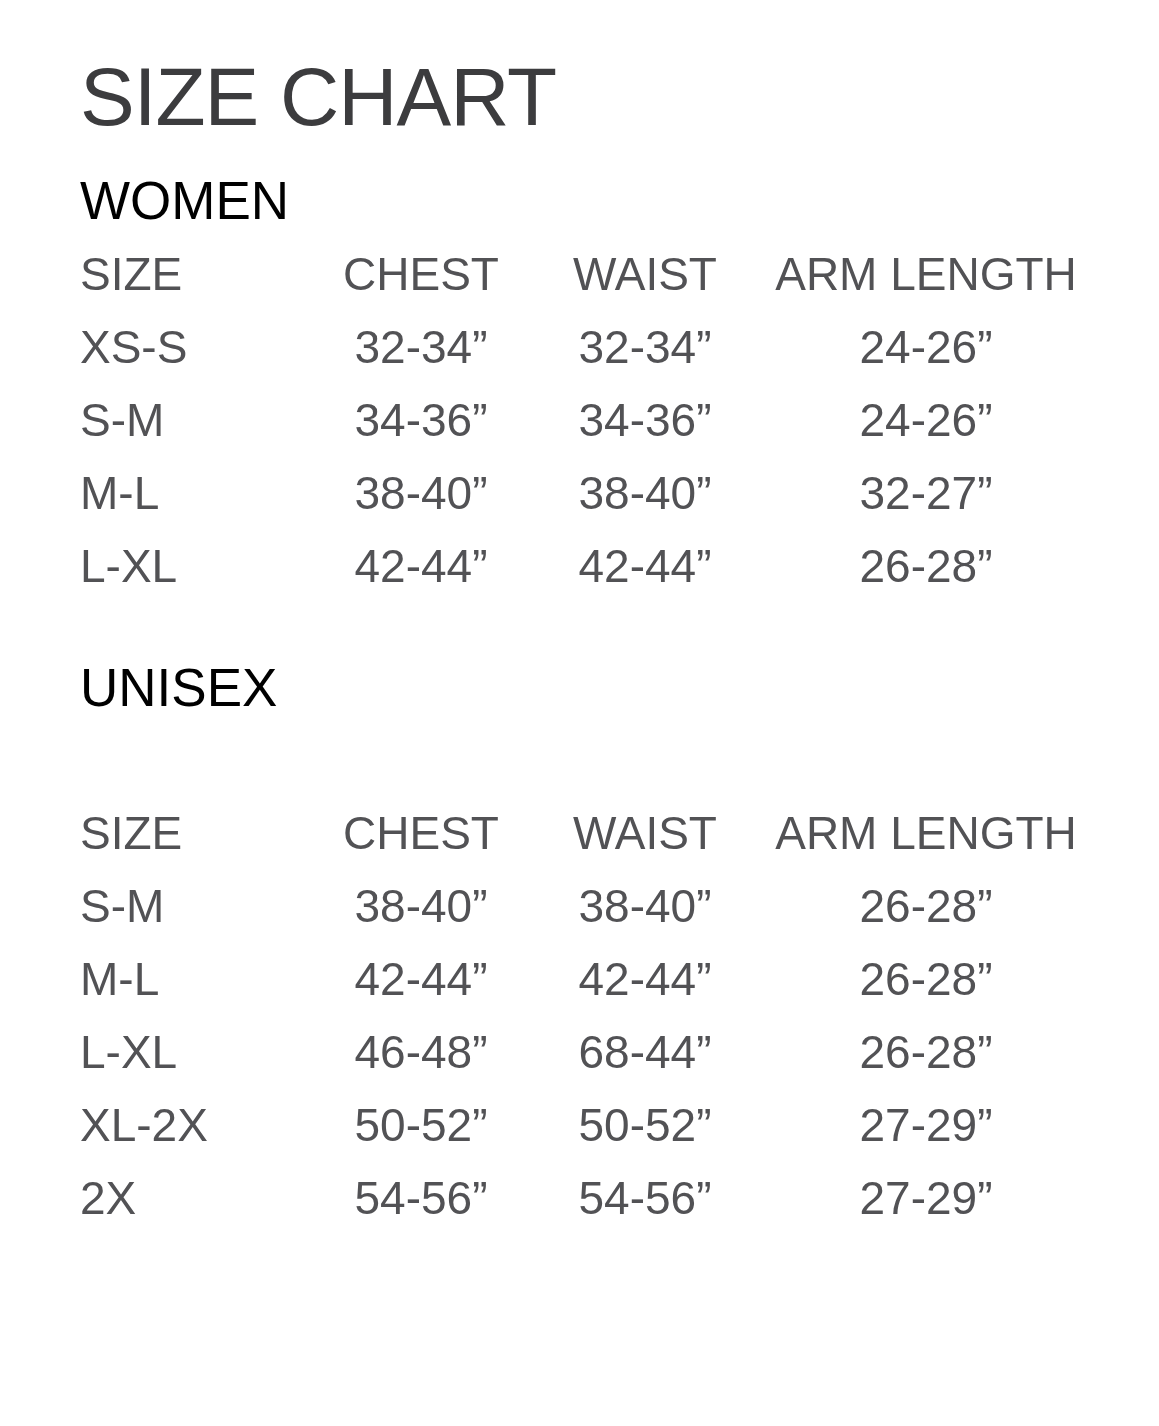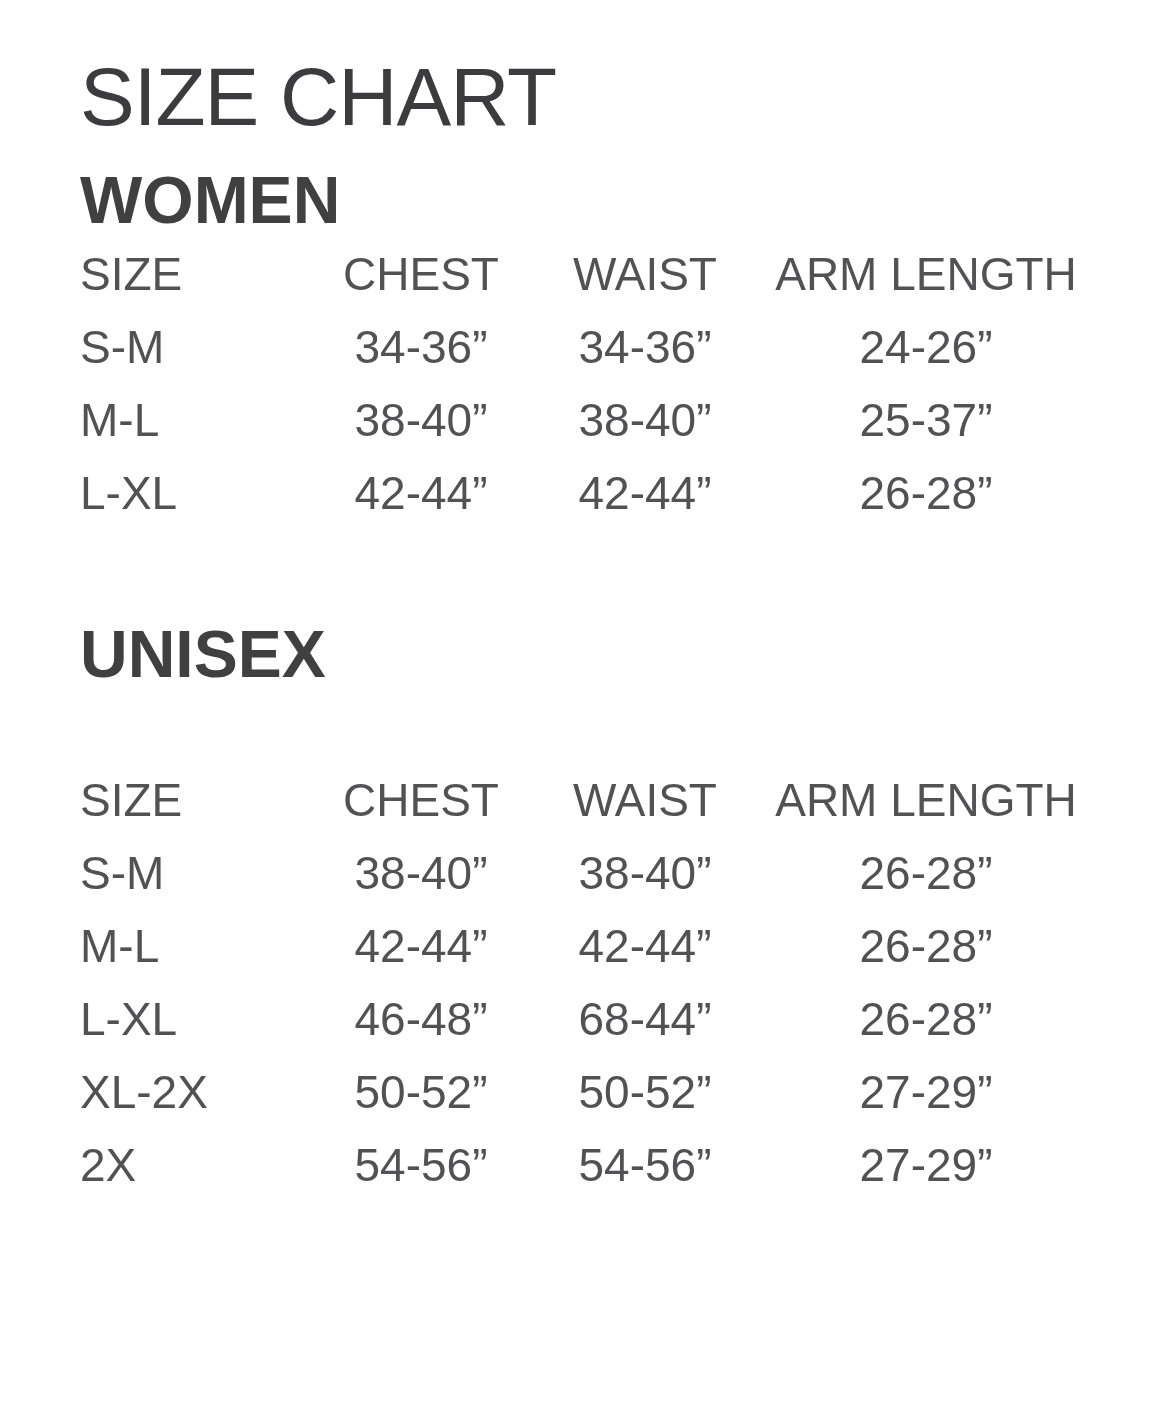--- a/index.html
+++ b/index.html
@@ -21,24 +21,24 @@
     font-weight: 400;
     line-height: 1.0;
     letter-spacing: -1px;
     color: #3c3c3e;
     margin: 0 0 26px 0;
   }
   .size-section {
     margin: 0;
   }
   .section-label {
-    font-size: 66px;
+    font-size: 53px;
     line-height: 73px;
-    font-weight: 700;
-    color: #404040;
+    font-weight: 400;
+    color: #000000;
   }
   table.size-table {
     border-collapse: collapse;
     table-layout: fixed;
     width: 1012px;
   }
   table.size-table th,
   table.size-table td {
     font-size: 46px;
     font-weight: 400;
@@ -51,21 +51,21 @@
   table.size-table th:first-child,
   table.size-table td:first-child {
     text-align: left;
   }
   table.size-table th:not(:first-child),
   table.size-table td:not(:first-child) {
     text-align: center;
   }
   
   .size-section.gap-before {
-    margin-top: 89px;
+    margin-top: 49px;
   }
   .size-section.gap-after-label table.size-table {
     margin-top: 72px;
   }
 </style>
 </head>
 <body>
 
 <h1 class="page-title">SIZE CHART</h1>
 
@@ -82,30 +82,36 @@
         <thead>
           <tr>
             <th>SIZE</th>
             <th>CHEST</th>
             <th>WAIST</th>
             <th>ARM LENGTH</th>
           </tr>
         </thead>
         <tbody>
           <tr>
+            <td>XS-S</td>
+            <td>32-34”</td>
+            <td>32-34”</td>
+            <td>24-26”</td>
+          </tr>
+          <tr>
             <td>S-M</td>
             <td>34-36”</td>
             <td>34-36”</td>
             <td>24-26”</td>
           </tr>
           <tr>
             <td>M-L</td>
             <td>38-40”</td>
             <td>38-40”</td>
-            <td>25-37”</td>
+            <td>32-27”</td>
           </tr>
           <tr>
             <td>L-XL</td>
             <td>42-44”</td>
             <td>42-44”</td>
             <td>26-28”</td>
           </tr>
         </tbody>
       </table>
     </section>

